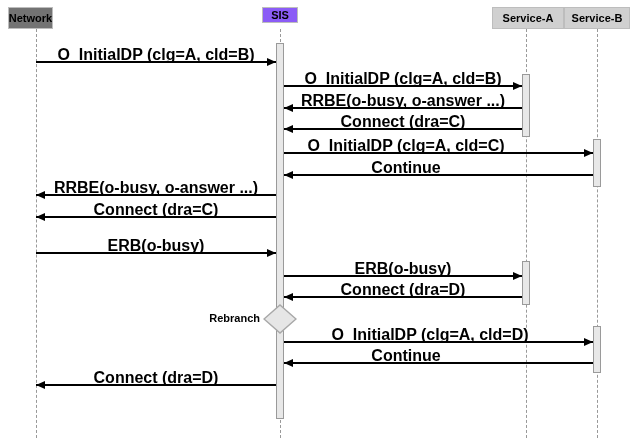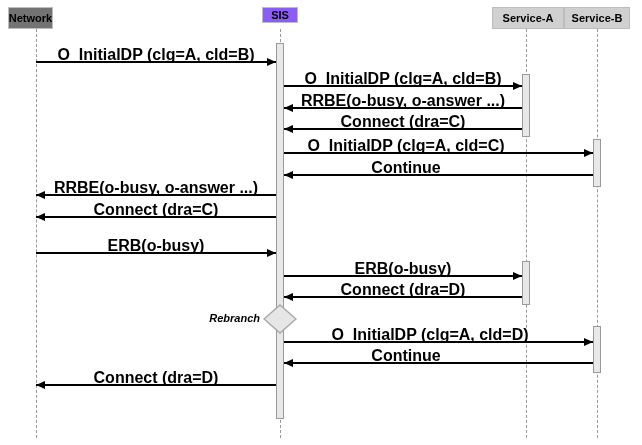--- a/index.html
+++ b/index.html
@@ -57,21 +57,20 @@
     font-size: 16px;
     font-weight: bold;
     color: #000;
     white-space: nowrap;
   }
   .rebranch-label {
     position: absolute;
     transform: translateX(-100%);
     font-size: 11px;
     font-weight: bold;
-    font-style: italic;
     color: #000;
     white-space: nowrap;
   }
   .diamond-svg { position: absolute; }
 </style>
 </head>
 <body>
 
 <div id="diagram">
   <div id="lifelines-layer">

